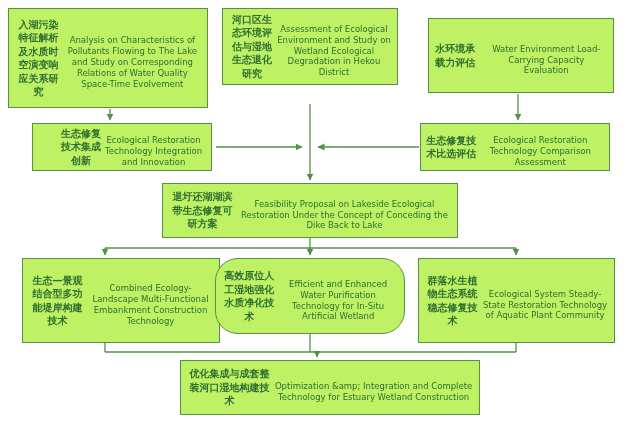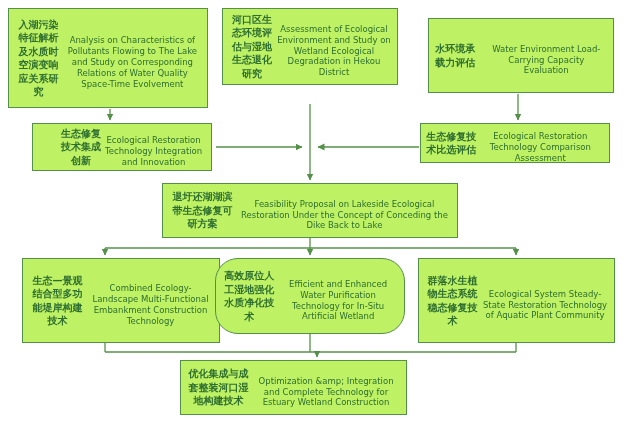--- a/index.html
+++ b/index.html
@@ -81,21 +81,21 @@
   <div class="node" style="left:428px;top:18px;width:186px;height:75px;gap:8px;">
     <div class="cn">水环境承载力评估</div>
     <div class="en">Water Environment Load-Carrying Capacity Evaluation</div>
   </div>
 
   <div class="node" style="left:32px;top:123px;width:180px;height:48px;padding-left:28px;">
     <div class="cn">生态修复技术集成创新</div>
     <div class="en">Ecological Restoration Technology Integration and Innovation</div>
   </div>
 
-  <div class="node" style="left:420px;top:123px;width:190px;height:40px;">
+  <div class="node" style="left:420px;top:123px;width:190px;height:48px;">
     <div class="cn">生态修复技术比选评估</div>
     <div class="en">Ecological Restoration Technology Comparison Assessment</div>
   </div>
 
   <div class="node" style="left:162px;top:183px;width:296px;height:55px;">
     <div class="cn">退圩还湖湖滨带生态修复可研方案</div>
     <div class="en">Feasibility Proposal on Lakeside Ecological Restoration Under the Concept of Conceding the Dike Back to Lake</div>
   </div>
 
   <div class="node" style="left:22px;top:258px;width:198px;height:85px;">
@@ -106,18 +106,18 @@
   <div class="node" style="left:215px;top:258px;width:190px;height:76px;border-radius:23px;">
     <div class="cn">高效原位人工湿地强化水质净化技术</div>
     <div class="en">Efficient and Enhanced Water Purification Technology for In-Situ Artificial Wetland</div>
   </div>
 
   <div class="node" style="left:418px;top:258px;width:197px;height:85px;">
     <div class="cn">群落水生植物生态系统稳态修复技术</div>
     <div class="en">Ecological System Steady-State Restoration Technology of Aquatic Plant Community</div>
   </div>
 
-  <div class="node" style="left:180px;top:360px;width:227px;height:55px;">
+  <div class="node" style="left:180px;top:360px;width:300px;height:55px;">
     <div class="cn">优化集成与成套整装河口湿地构建技术</div>
     <div class="en">Optimization &amp;amp; Integration and Complete Technology for Estuary Wetland Construction</div>
   </div>
 
 </div>
 
 </body></html>

